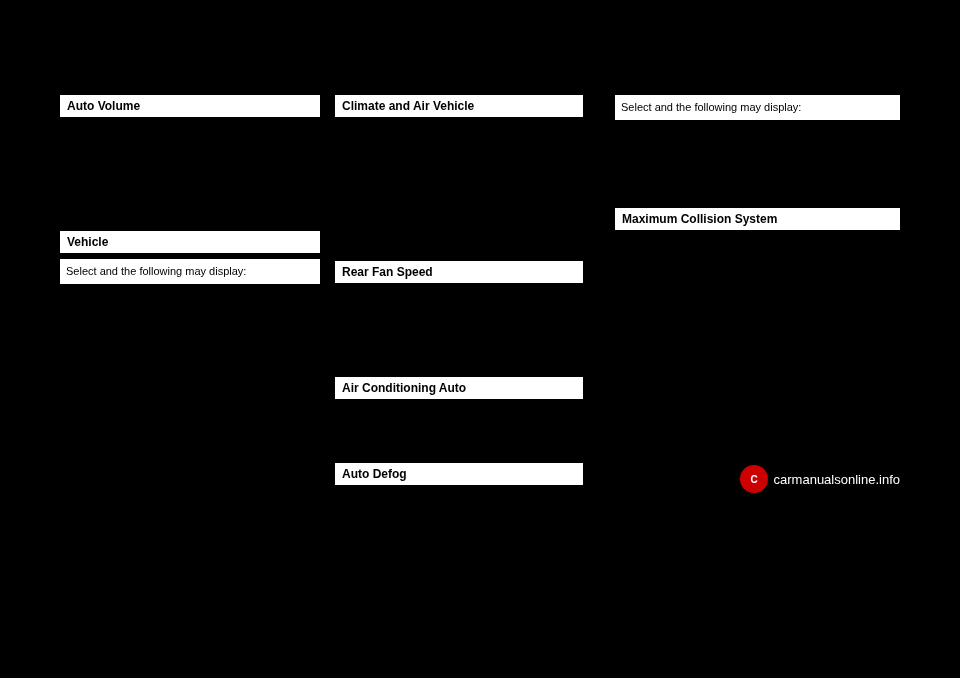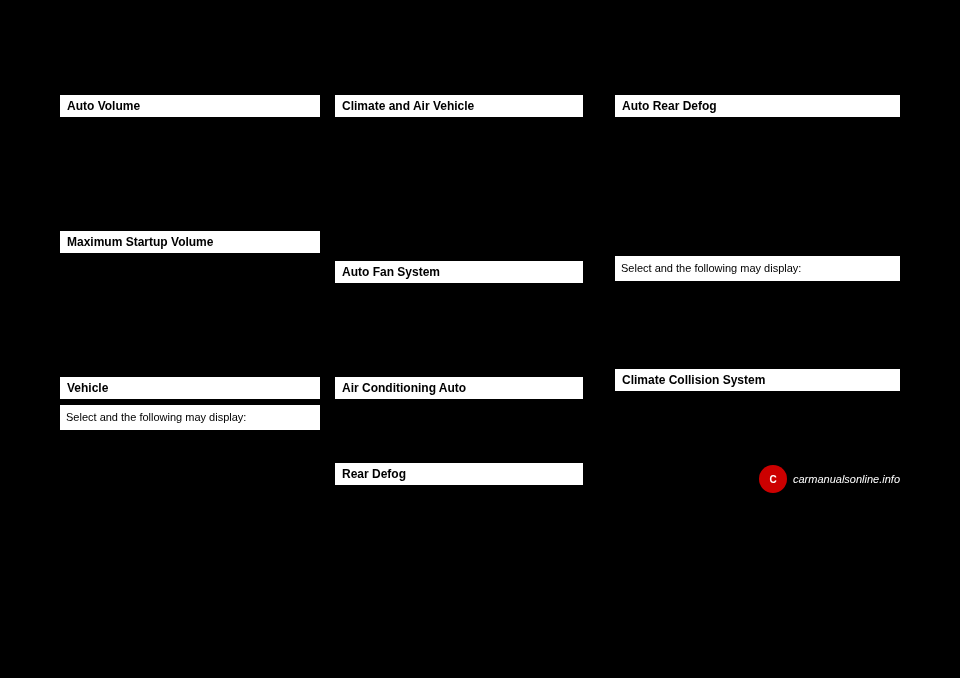--- a/index.html
+++ b/index.html
@@ -60,89 +60,80 @@
       display: flex;
       align-items: center;
       justify-content: center;
       font-size: 10px;
       color: #fff;
       font-weight: bold;
     }
 
     .watermark-text {
       color: #fff;
-      font-size: 11px;
-      font-style: italic;
+      font-size: 13px;
     }
   </style>
 </head>
 <body>
 
 <div class="page-content">
 
   <div style="position:absolute; top:95px; left:60px; width:260px;">
 
     <div class="section-block">
       <div class="section-header">Auto Volume</div>
       <div style="height:90px;"></div>
     </div>
 
-    <div class="section-block">
-      <div class="section-header">Maximum Startup Volume</div>
-      <div style="height:100px;"></div>
-    </div>
 
     <div class="section-block">
       <div class="section-header">Vehicle</div>
       <div style="background-color:#fff; color:#000; font-size:11px; padding:4px 6px; line-height:1.5;">
         <span>Select and the following may display:</span>
       </div>
     </div>
 
   </div>
 
   <div style="position:absolute; top:95px; left:335px; width:248px;">
 
     <div class="section-block">
       <div class="section-header">Climate and Air Vehicle</div>
       <div style="height:120px;"></div>
     </div>
 
     <div class="section-block">
-      <div class="section-header">Auto Fan System</div>
+      <div class="section-header">Rear Fan Speed</div>
       <div style="height:70px;"></div>
     </div>
 
     <div class="section-block">
       <div class="section-header">Air Conditioning Auto</div>
       <div style="height:40px;"></div>
     </div>
 
     <div class="section-block">
-      <div class="section-header">Rear Defog</div>
+      <div class="section-header">Auto Defog</div>
     </div>
 
   </div>
 
   <div style="position:absolute; top:95px; left:615px; width:285px;">
 
-    <div class="section-block">
-      <div class="section-header">Auto Rear Defog</div>
-      <div style="height:115px;"></div>
-    </div>
 
     <div class="section-block">
       <div style="background-color:#fff; color:#000; font-size:11px; padding:4px 6px; line-height:1.5;">
         <span>Select and the following may display:</span>
       </div>
       <div style="height:70px;"></div>
     </div>
 
     <div class="section-block">
-      <div class="section-header">Climate Collision System</div>
+      <div class="section-header">Maximum Collision System</div>
     </div>
 
   </div>
 
   <div class="watermark">
     <div class="watermark-icon">
       <svg width="20" height="20" viewBox="0 0 20 20">
         <circle cx="10" cy="10" r="9" fill="#cc0000"></circle>
         <text x="10" y="14" text-anchor="middle" fill="white" font-size="10" font-weight="bold">C</text>
       </svg>

